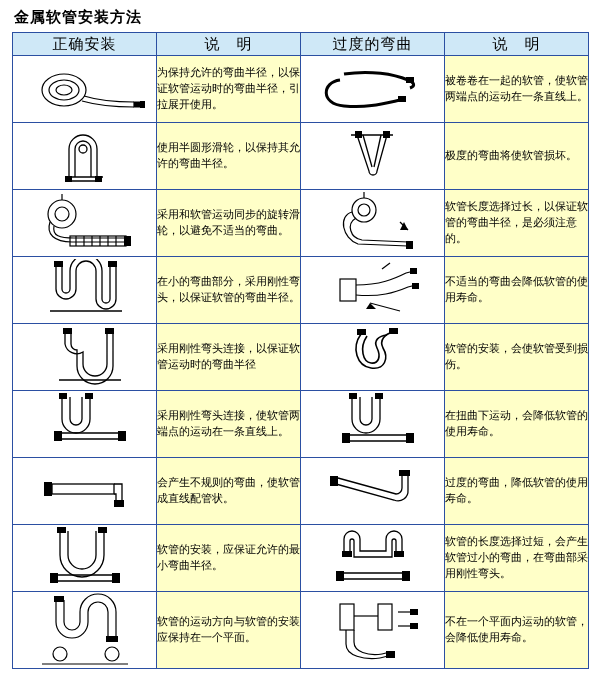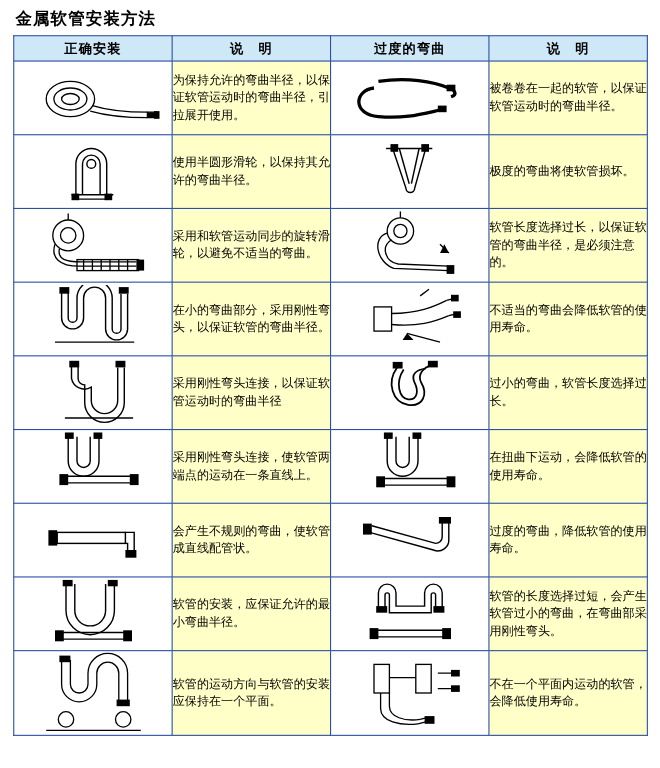--- a/index.html
+++ b/index.html
@@ -35,22 +35,22 @@
     border: 1px solid #1a3a8f;
   }
   table.hose-table td, table.hose-table th {
     border: 1px solid #2b4fa2;
     padding: 0;
     vertical-align: middle;
   }
   thead th {
     background: #cfe8f7;
     height: 22px;
-    font-size: 12px;
-    font-weight: bold;
+    font-size: 15px;
+    font-weight: normal;
     color: #000;
     text-align: center;
     letter-spacing: 1px;
     margin-top: 26px;
   }
   col.c-img { width: 144px; }
   col.c-txt { width: 144px; }
   td.img-cell {
     background: #ffffff;
     text-align: center;
@@ -123,21 +123,21 @@
                 <path d="M34 14 C60 10, 84 14, 98 20"></path>
                 <path d="M98 20 C104 22, 106 26, 100 28"></path>
               </g>
               <g fill="#000">
                 <rect x="96" y="17" width="8" height="6"></rect>
                 <rect x="88" y="36" width="8" height="6"></rect>
               </g>
             </svg>
           </span>
         </td>
-        <td class="txt-cell">被卷卷在一起的软管，以保证软管运动时的弯曲半径。</td>
+        <td class="txt-cell">被卷卷在一起的软管，使软管两端点的运动在一条直线上。</td>
       </tr>
 
       <tr>
         <td class="img-cell">
           <span class="fig">
             <svg width="120" height="58" viewBox="0 0 120 58">
               <g fill="none" stroke="#000" stroke-width="1.3">
                 <path d="M44 50 L44 22 A14 14 0 0 1 72 22 L72 50"></path>
                 <path d="M50 50 L50 22 A8 8 0 0 1 66 22 L66 50"></path>
                 <circle cx="58" cy="22" r="4"></circle>
@@ -280,21 +280,21 @@
                 <path d="M48 8 C38 22, 44 40, 58 42 C72 44, 76 32, 70 22 C66 14, 72 8, 80 6"></path>
                 <path d="M54 10 C46 22, 50 36, 58 37 C66 38, 68 30, 64 22 C60 14, 66 10, 74 9"></path>
               </g>
               <g fill="#000">
                 <rect x="44" y="3" width="9" height="6"></rect>
                 <rect x="76" y="2" width="9" height="6"></rect>
               </g>
             </svg>
           </span>
         </td>
-        <td class="txt-cell">过小的弯曲，软管长度选择过长。</td>
+        <td class="txt-cell">软管的安装，会使软管受到损伤。</td>
       </tr>
 
       <tr>
         <td class="img-cell">
           <span class="fig">
             <svg width="126" height="62" viewBox="0 0 126 62">
               <g fill="none" stroke="#000" stroke-width="1.3">
                 <path d="M40 4 L40 26 A14 14 0 0 0 68 26 L68 4"></path>
                 <path d="M48 4 L48 26 A6 6 0 0 0 60 26 L60 4"></path>
                 <line x1="34" y1="40" x2="100" y2="40"></line>

